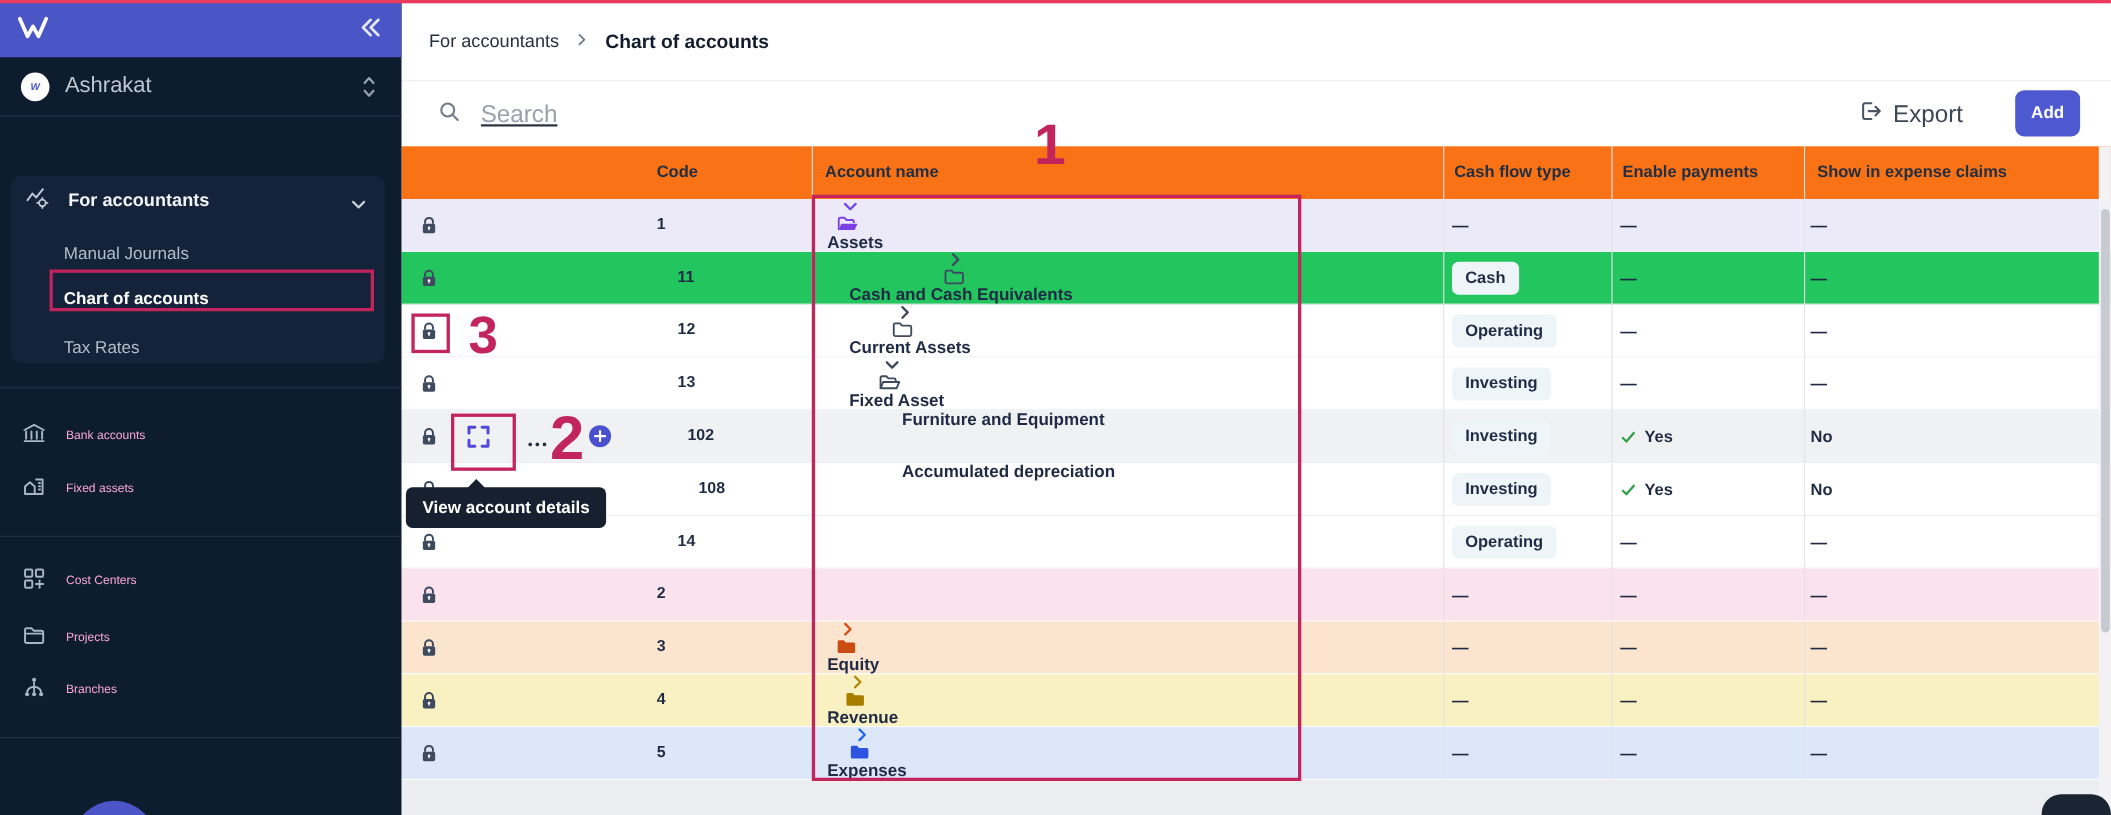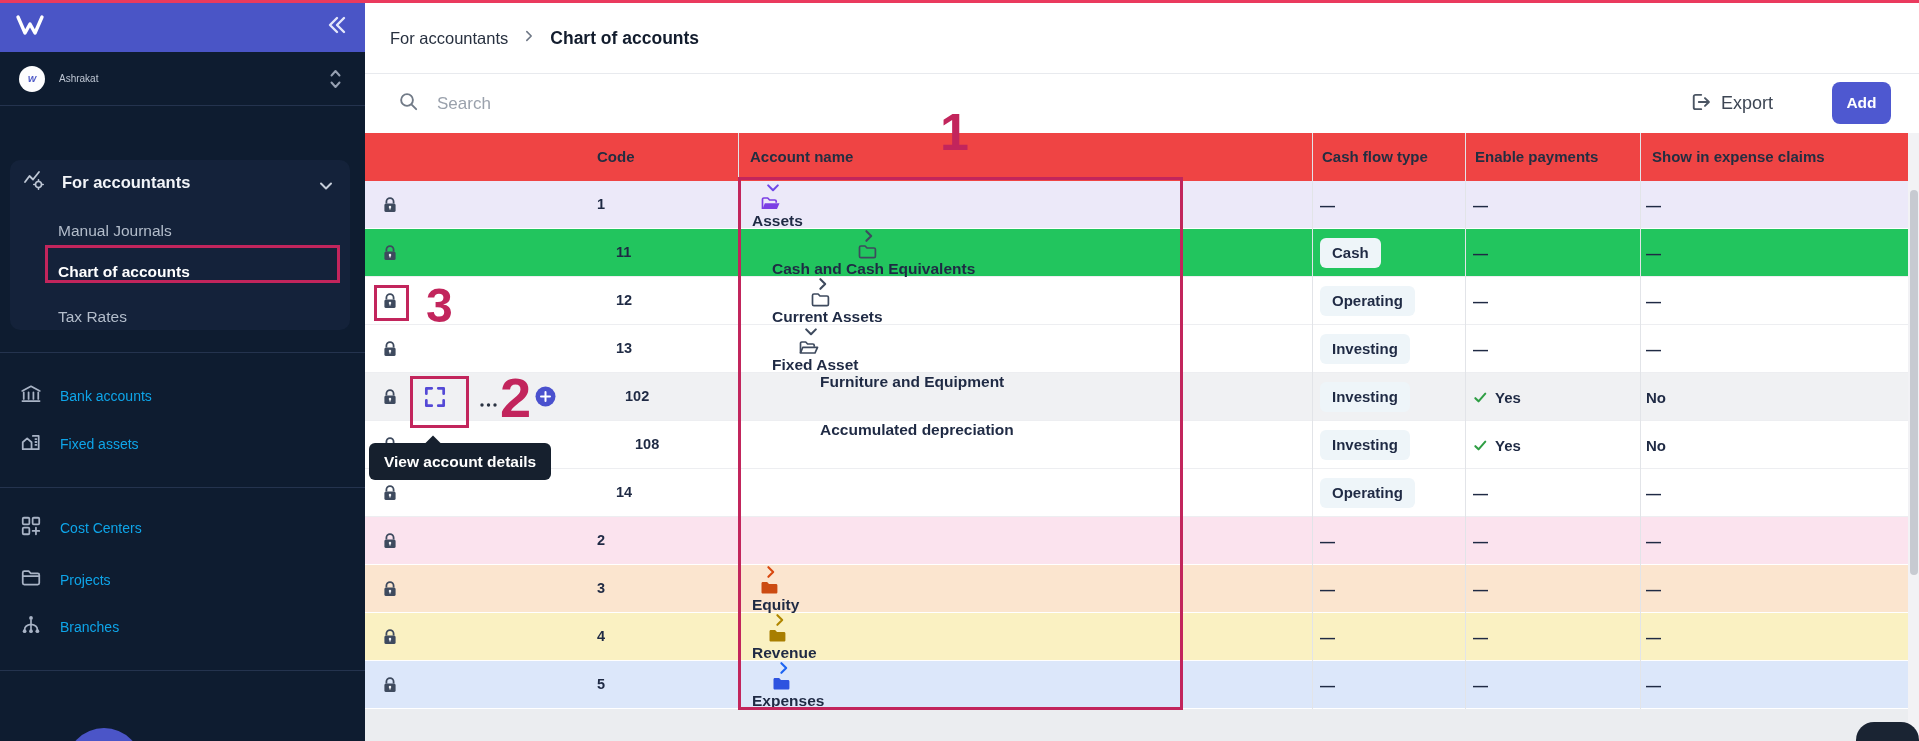--- a/index.html
+++ b/index.html
@@ -10,49 +10,49 @@
   
   .top-line { position:absolute; left:0; top:0; width:1919px; height:3px; background:#EA3A5E; z-index:80; }
 
   
   .sidebar { position:absolute; left:0; top:0; width:365px; height:741px; background:#0E1C30; z-index:10; }
   .sb-top { position:absolute; left:0; top:0; width:365px; height:52px; background:#4A55C6; }
   .logo { position:absolute; left:14px; top:11px; }
   .collapse-btn { position:absolute; right:18px; top:14px; cursor:pointer; }
   .user-row { position:absolute; left:0; top:52px; width:365px; height:53px; display:flex; align-items:center; padding-left:19px; cursor:pointer; }
   .avatar { width:26px; height:26px; border-radius:50%; background:#FDFDFE; display:flex; align-items:center; justify-content:center; font-size:9px; font-weight:700; color:#4A55C6; font-style:italic; }
-  .user-name { margin-left:14px; font-size:10px; color:#BFC7D4; }
+  .user-name { margin-left:14px; font-size:20px; color:#BFC7D4; }
   .user-caret { position:absolute; right:22px; top:16px; }
   .sb-divider { position:absolute; left:0; width:365px; height:1px; background:#24334E; }
   .panel { position:absolute; left:10px; top:160px; width:340px; height:170px; background:#14223A; border-radius:10px; }
   .panel-head { position:absolute; left:0; top:6px; width:100%; height:32px; display:flex; align-items:center; padding-left:12px; gap:16px; cursor:pointer; }
   .panel-head-label { font-size:16.5px; font-weight:700; color:#F2F4F8; }
   .panel-chevron { position:absolute; right:16px; top:12px; }
   .sub-item { position:absolute; left:48px; font-size:15.5px; color:#B3BDCB; cursor:pointer; }
   .sub-item.active { color:#FFFFFF; font-weight:700; }
   .nav-item { position:absolute; left:0; width:365px; height:48px; display:flex; align-items:center; padding-left:20px; gap:18px; cursor:pointer; }
-  .nav-label { font-size:14px; color:#0ea5e9; }
+  .nav-label { font-size:11px; color:#f9a8d4; }
   .nav-chevron { position:absolute; right:40px; }
   .help-blob { position:absolute; left:66px; top:728px; width:76px; height:76px; border-radius:50%; background:#4B55C8; }
 
   
   .main { position:absolute; left:365px; top:3px; width:1554px; height:738px; background:#fff; }
   .crumb-bar { position:absolute; left:0; top:0; width:100%; height:71px; background:#fff; border-bottom:1px solid #E8EAEE; }
   .crumb-wrap { position:absolute; left:25px; top:0; height:70px; display:flex; align-items:center; gap:14px; }
   .crumb-parent { font-size:16.5px; color:#27303F; cursor:pointer; }
   .crumb-current { font-size:17.5px; font-weight:700; color:#121C2D; }
   .toolbar { position:absolute; left:0; top:71px; width:100%; height:59px; background:#fff; }
   .search-wrap { position:absolute; left:33px; top:0; height:59px; display:flex; align-items:center; gap:18px; }
-  .search-input { border:none; outline:none; font-size:17px; color:#28313F; width:700px; font-family:"Liberation Sans",sans-serif; background:transparent; }
+  .search-input { border:none; outline:none; font-size:22px; color:#28313F; width:700px; font-family:"Liberation Sans",sans-serif; background:transparent;text-decoration:underline; }
   .search-input::placeholder { color:#9AA1AC; }
   .export-btn { position:absolute; left:1325px; top:0; height:59px; display:flex; align-items:center; gap:9px; cursor:pointer; }
-  .export-label { font-size:18px; color:#3D4654;text-align:center; }
+  .export-label { font-size:22px; color:#3D4654;text-align:center; }
   .add-btn { position:absolute; left:1467px; top:8px; width:59px; height:42px; background:#4E58D0; color:#fff; font-size:15.5px; font-weight:700; border:none; border-radius:8px; cursor:pointer; display:flex; align-items:center; justify-content:center; font-family:"Liberation Sans",sans-serif; }
 
-  .thead { position:absolute; left:0; top:130px; width:100%; height:48px; background:#ef4444; }
+  .thead { position:absolute; left:0; top:130px; width:100%; height:48px; background:#f97316; }
   .th { position:absolute; top:0; line-height:48px; font-size:15px; font-weight:700; color:#232E41; }
   .vline { position:absolute; top:130px; height:576px; width:1px; background:#E2E4E8; z-index:5; }
 
   .tbody { position:absolute; left:0; top:178px; width:100%; }
   .row { position:relative; width:100%; height:48px; border-bottom:1px solid #EDEEF1; cursor:pointer; }
   .row.colored { border-bottom-color:#FFFFFF; }
   .c-lock { position:absolute; left:18px; top:50%; transform:translateY(-50%); display:flex; }
   .c-code { position:absolute; top:0; line-height:47px; font-size:14.5px; font-weight:700; color:#1F2A44; }
   .c-name { position:absolute; top:0; height:48px; display:flex; align-items:center;flex-direction:column; }
   .c-name .tree-chevron { margin-right:9px; display:flex; }

